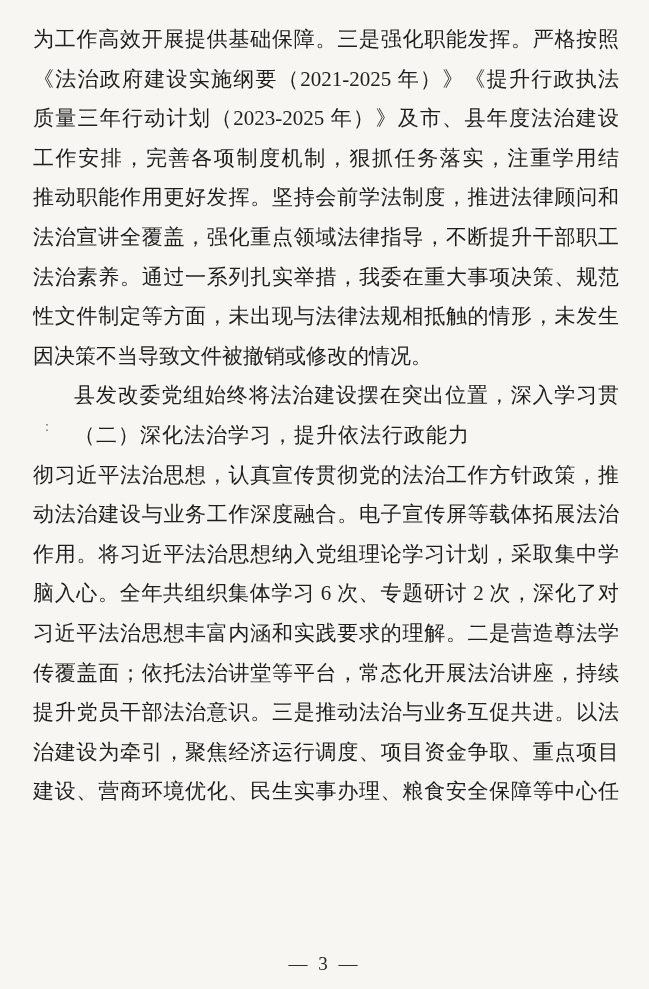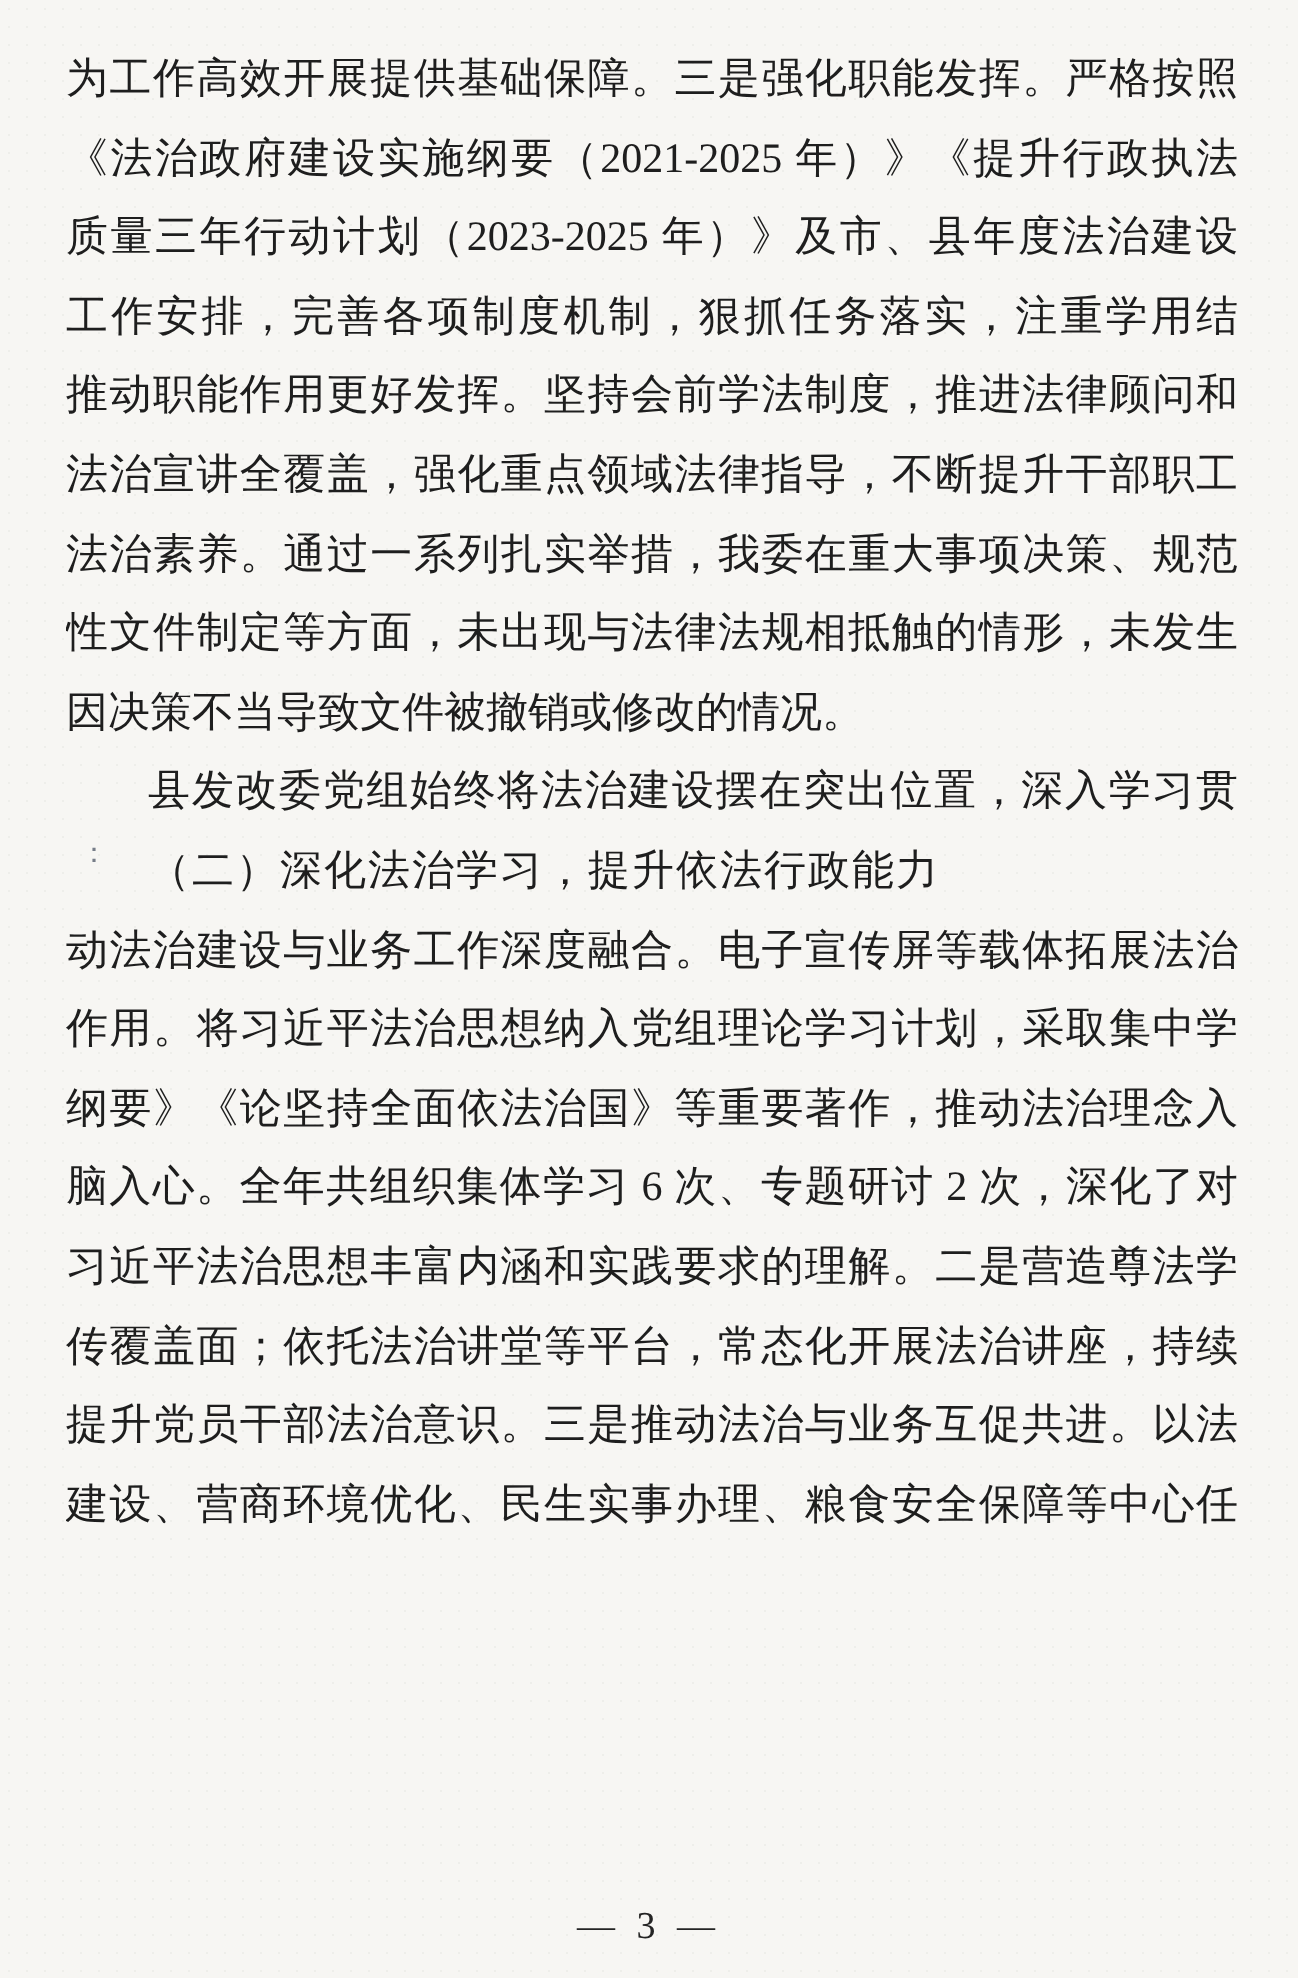--- a/index.html
+++ b/index.html
@@ -85,27 +85,28 @@
     <div class="line">《法治政府建设实施纲要（2021-2025 年）》《提升行政执法</div>
     <div class="line">质量三年行动计划（2023-2025 年）》及市、县年度法治建设</div>
     <div class="line">工作安排，完善各项制度机制，狠抓任务落实，注重学用结合，</div>
     <div class="line">推动职能作用更好发挥。坚持会前学法制度，推进法律顾问和</div>
     <div class="line">法治宣讲全覆盖，强化重点领域法律指导，不断提升干部职工</div>
     <div class="line">法治素养。通过一系列扎实举措，我委在重大事项决策、规范</div>
     <div class="line">性文件制定等方面，未出现与法律法规相抵触的情形，未发生</div>
     <div class="line end">因决策不当导致文件被撤销或修改的情况。</div>
     <div class="line indent">县发改委党组始终将法治建设摆在突出位置，深入学习贯</div>
     <div class="line end indent heading">（二）深化法治学习，提升依法行政能力</div>
+    <div class="line">彻习近平法治思想，认真宣传贯彻党的法治工作方针政策，推</div>
     <div class="line">动法治建设与业务工作深度融合。电子宣传屏等载体拓展法治宣</div>
     <div class="line">作用。将习近平法治思想纳入党组理论学习计划，采取集中学</div>
-    <div class="line">纲要》《论坚持全面依法治国》等重要著作，推动法治理念入</div>
     <div class="line">脑入心。全年共组织集体学习 6 次、专题研讨 2 次，深化了对</div>
     <div class="line">习近平法治思想丰富内涵和实践要求的理解。二是营造尊法学</div>
     <div class="line">传覆盖面；依托法治讲堂等平台，常态化开展法治讲座，持续</div>
     <div class="line">提升党员干部法治意识。三是推动法治与业务互促共进。以法</div>
+    <div class="line">治建设为牵引，聚焦经济运行调度、项目资金争取、重点项目</div>
     <div class="line">建设、营商环境优化、民生实事办理、粮食安全保障等中心任</div>
   </div>
 
   <div class="margin-mark">：</div>
 
   <div class="footer">— 3 —</div>
 
 </div>
 
 </body></html>

